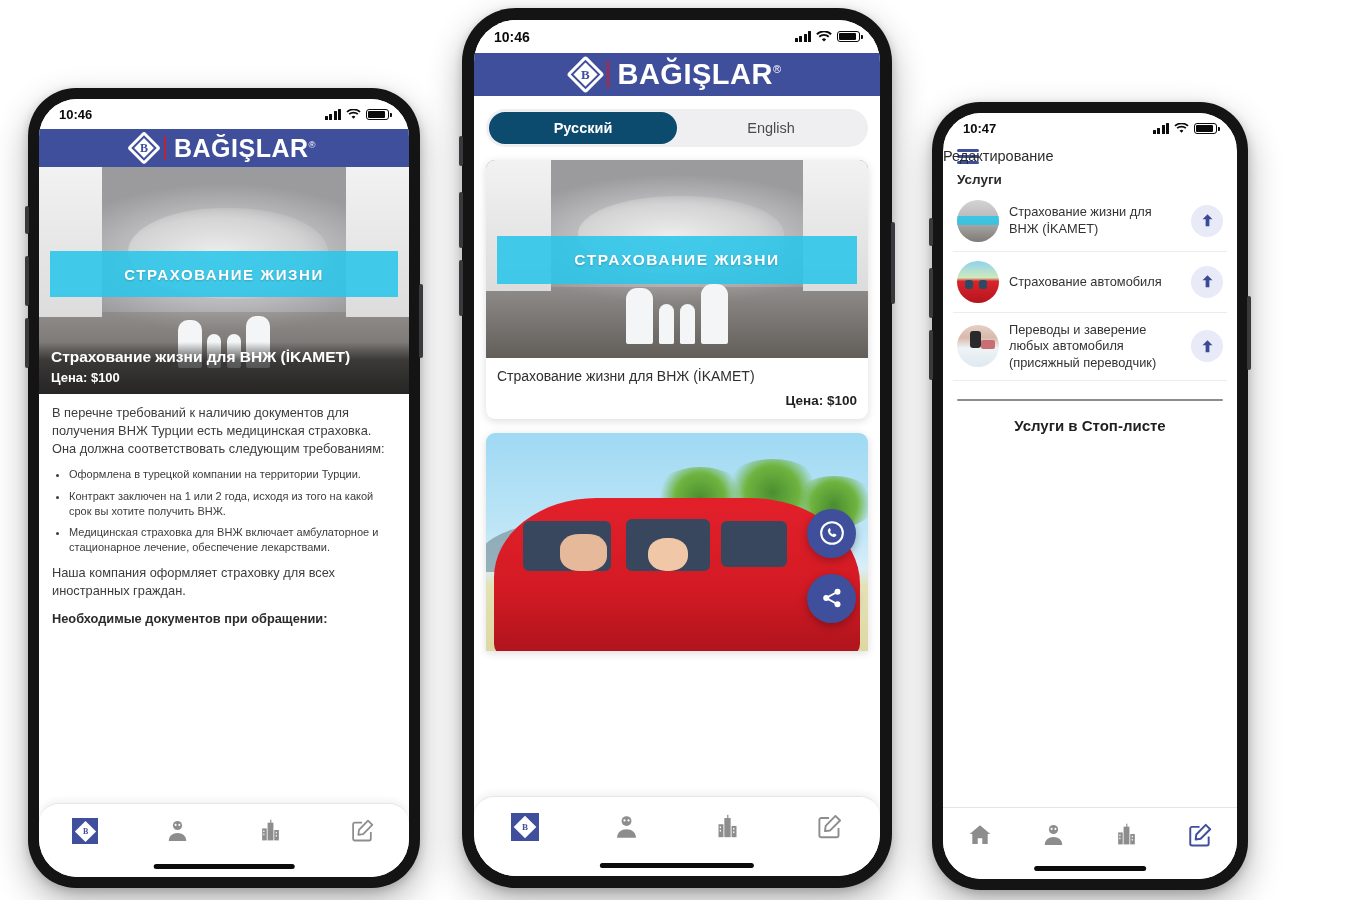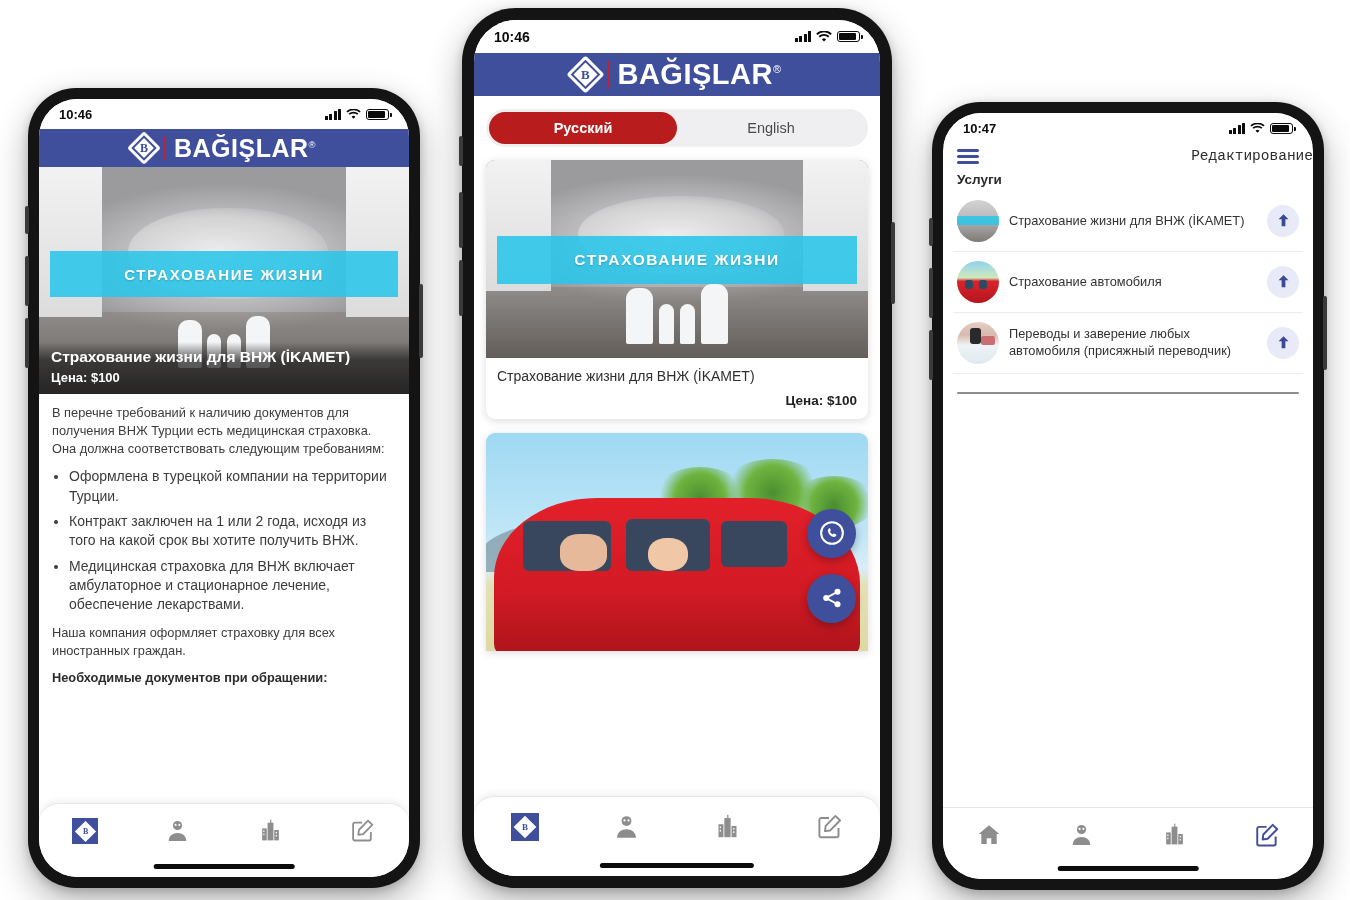--- a/index.html
+++ b/index.html
@@ -153,21 +153,21 @@
     color:#fff;
   }
   .hero-caption .t { font-weight:bold; font-size:15.5px; line-height:1.22; }
   .hero-caption .p { font-weight:bold; font-size:13px; margin-top:3px; }
 
   
   .article { padding: 10px 13px 4px; color:#3c3c3c; }
   .article p { font-size: 12.8px; line-height: 1.42; margin-bottom: 9px; }
   .article p.b { font-weight: bold; color:#2b2b2b; }
   .article ul { margin: 0 0 9px 0; padding-left: 17px; }
-  .article li { font-size: 14px; line-height: 1.38; margin-bottom: 6px; color:#3c3c3c; }
+  .article li { font-size: 11px; line-height: 1.38; margin-bottom: 6px; color:#3c3c3c; }
 
   
   .tabbar {
     position:absolute; left:0; right:0; bottom:0; z-index: 30;
     background:#fff;
     border-top: 1px solid #e6e6e6;
     display:flex; align-items:flex-start; justify-content:space-around;
     border-top-left-radius: 20px; border-top-right-radius: 20px;
     box-shadow: 0 -2px 9px rgba(0,0,0,.07);
   }
@@ -177,21 +177,21 @@
 
   
   .segment {
     margin: 13px 12px 0; height: 38px; border-radius: 19px;
     background: #efeff1; display:flex; padding: 3px; position:relative;
   }
   .seg-btn {
     flex:1; display:flex; align-items:center; justify-content:center;
     font-size: 14.5px; border-radius: 16px; color:#4b4b4d;
   }
-  .seg-btn.active { background:#b91c1c; color:#fff; font-weight:bold; }
+  .seg-btn.active { background:#0c4a6e; color:#fff; font-weight:bold; }
 
   
   .card {
     margin: 13px 12px 0; background:#fff; border-radius: 9px;
     box-shadow: 0 2px 9px rgba(0,0,0,.14); overflow:hidden;
   }
   .card .cap { padding: 10px 11px 11px; }
   .card .cap .t { font-size: 14px; color:#2f2f2f; line-height:1.25; }
   .card .cap .p { font-size: 13.5px; font-weight:bold; color:#1f1f1f; text-align:right; margin-top: 7px; }
 
@@ -213,22 +213,22 @@
     box-shadow: 0 3px 8px rgba(0,0,0,.28); z-index: 12;
   }
 
   
   .navbar3 {
     display:flex; align-items:center; padding: 6px 14px 8px; position:relative;
   }
   .hamb { width: 22px; display:flex; flex-direction:column; gap:3.5px; }
   .hamb i { display:block; height:2.6px; background:#3f4f9c; border-radius:2px; }
   .navtitle {
-    position:absolute; left:0; right:0; text-align:right;
-    font-size:14.5px; color:#2c2c2c; pointer-events:none;font-family:Liberation Mono, monospace;
+    position:absolute; left:0; right:0; text-align:left;
+    font-size:14.5px; color:#2c2c2c; pointer-events:none;
   }
   .sectitle { padding: 0 14px 4px; font-size: 13.5px; font-weight:bold; color:#2b2b2b; }
   .srv-list { padding: 0 10px; }
   .srv {
     display:flex; align-items:center; gap: 10px;
     padding: 9px 4px; border-bottom: 1px solid #ececec;
   }
   .thumb { width:42px; height:42px; border-radius:50%; flex:0 0 42px; overflow:hidden;
            background:#d8d8d8; position:relative; }
   .srv-label { flex:1; font-size: 12.8px; line-height:1.28; color:#323232; }
@@ -487,21 +487,21 @@
             <path d="M20 13.4V20a1.6 1.6 0 0 1-1.6 1.6H4.6A1.6 1.6 0 0 1 3 20V6.1a1.6 1.6 0 0 1 1.6-1.6h7"></path>
             <path d="M17.3 2.6 21.4 6.7 12.6 15.5l-4.6.6.6-4.6z" stroke-linejoin="round"></path>
           </svg>
         </div>
       </div>
 
       <div class="home-ind"></div>
     </div>
   </div>
 
-  <div class="phone small" style="left:932px; top:102px; width:392px; height:788px;">
+  <div class="phone small" style="left:932px; top:102px; width:316px; height:788px;">
     <div class="btn-side btn-left" style="top:116px; height:28px;"></div>
     <div class="btn-side btn-left" style="top:166px; height:50px;"></div>
     <div class="btn-side btn-left" style="top:228px; height:50px;"></div>
     <div class="btn-side btn-right" style="top:194px; height:74px;"></div>
 
     <div class="screen">
       <div class="notch" style="width:152px; height:26px;">
         <div class="speaker"></div>
         <div class="camera"></div>
       </div>
@@ -574,20 +574,21 @@
           <div class="srv-act">
             <svg width="15" height="15" viewBox="0 0 24 24">
               <path d="M4 10h5V21h6V10h5L12 2z" fill="#3a4a96"></path>
             </svg>
           </div>
         </div>
 
       </div>
 
       <div class="divider3"></div>
+      <div class="stoplist">Услуги в Стоп-листе</div>
 
       <div class="tabbar flat" style="height:72px; padding-top:14px;">
         <div class="tab">
           <svg width="26" height="26" viewBox="0 0 24 24">
             <path d="M12 3 2.5 11h2.4v9.4h5V15h4.2v5.4h5V11h2.4z" fill="#8d8d8d"></path>
           </svg>
         </div>
         <div class="tab">
           <svg width="25" height="25" viewBox="0 0 24 24">
             <circle cx="12" cy="7.2" r="4.4" fill="#8d8d8d"></circle>

